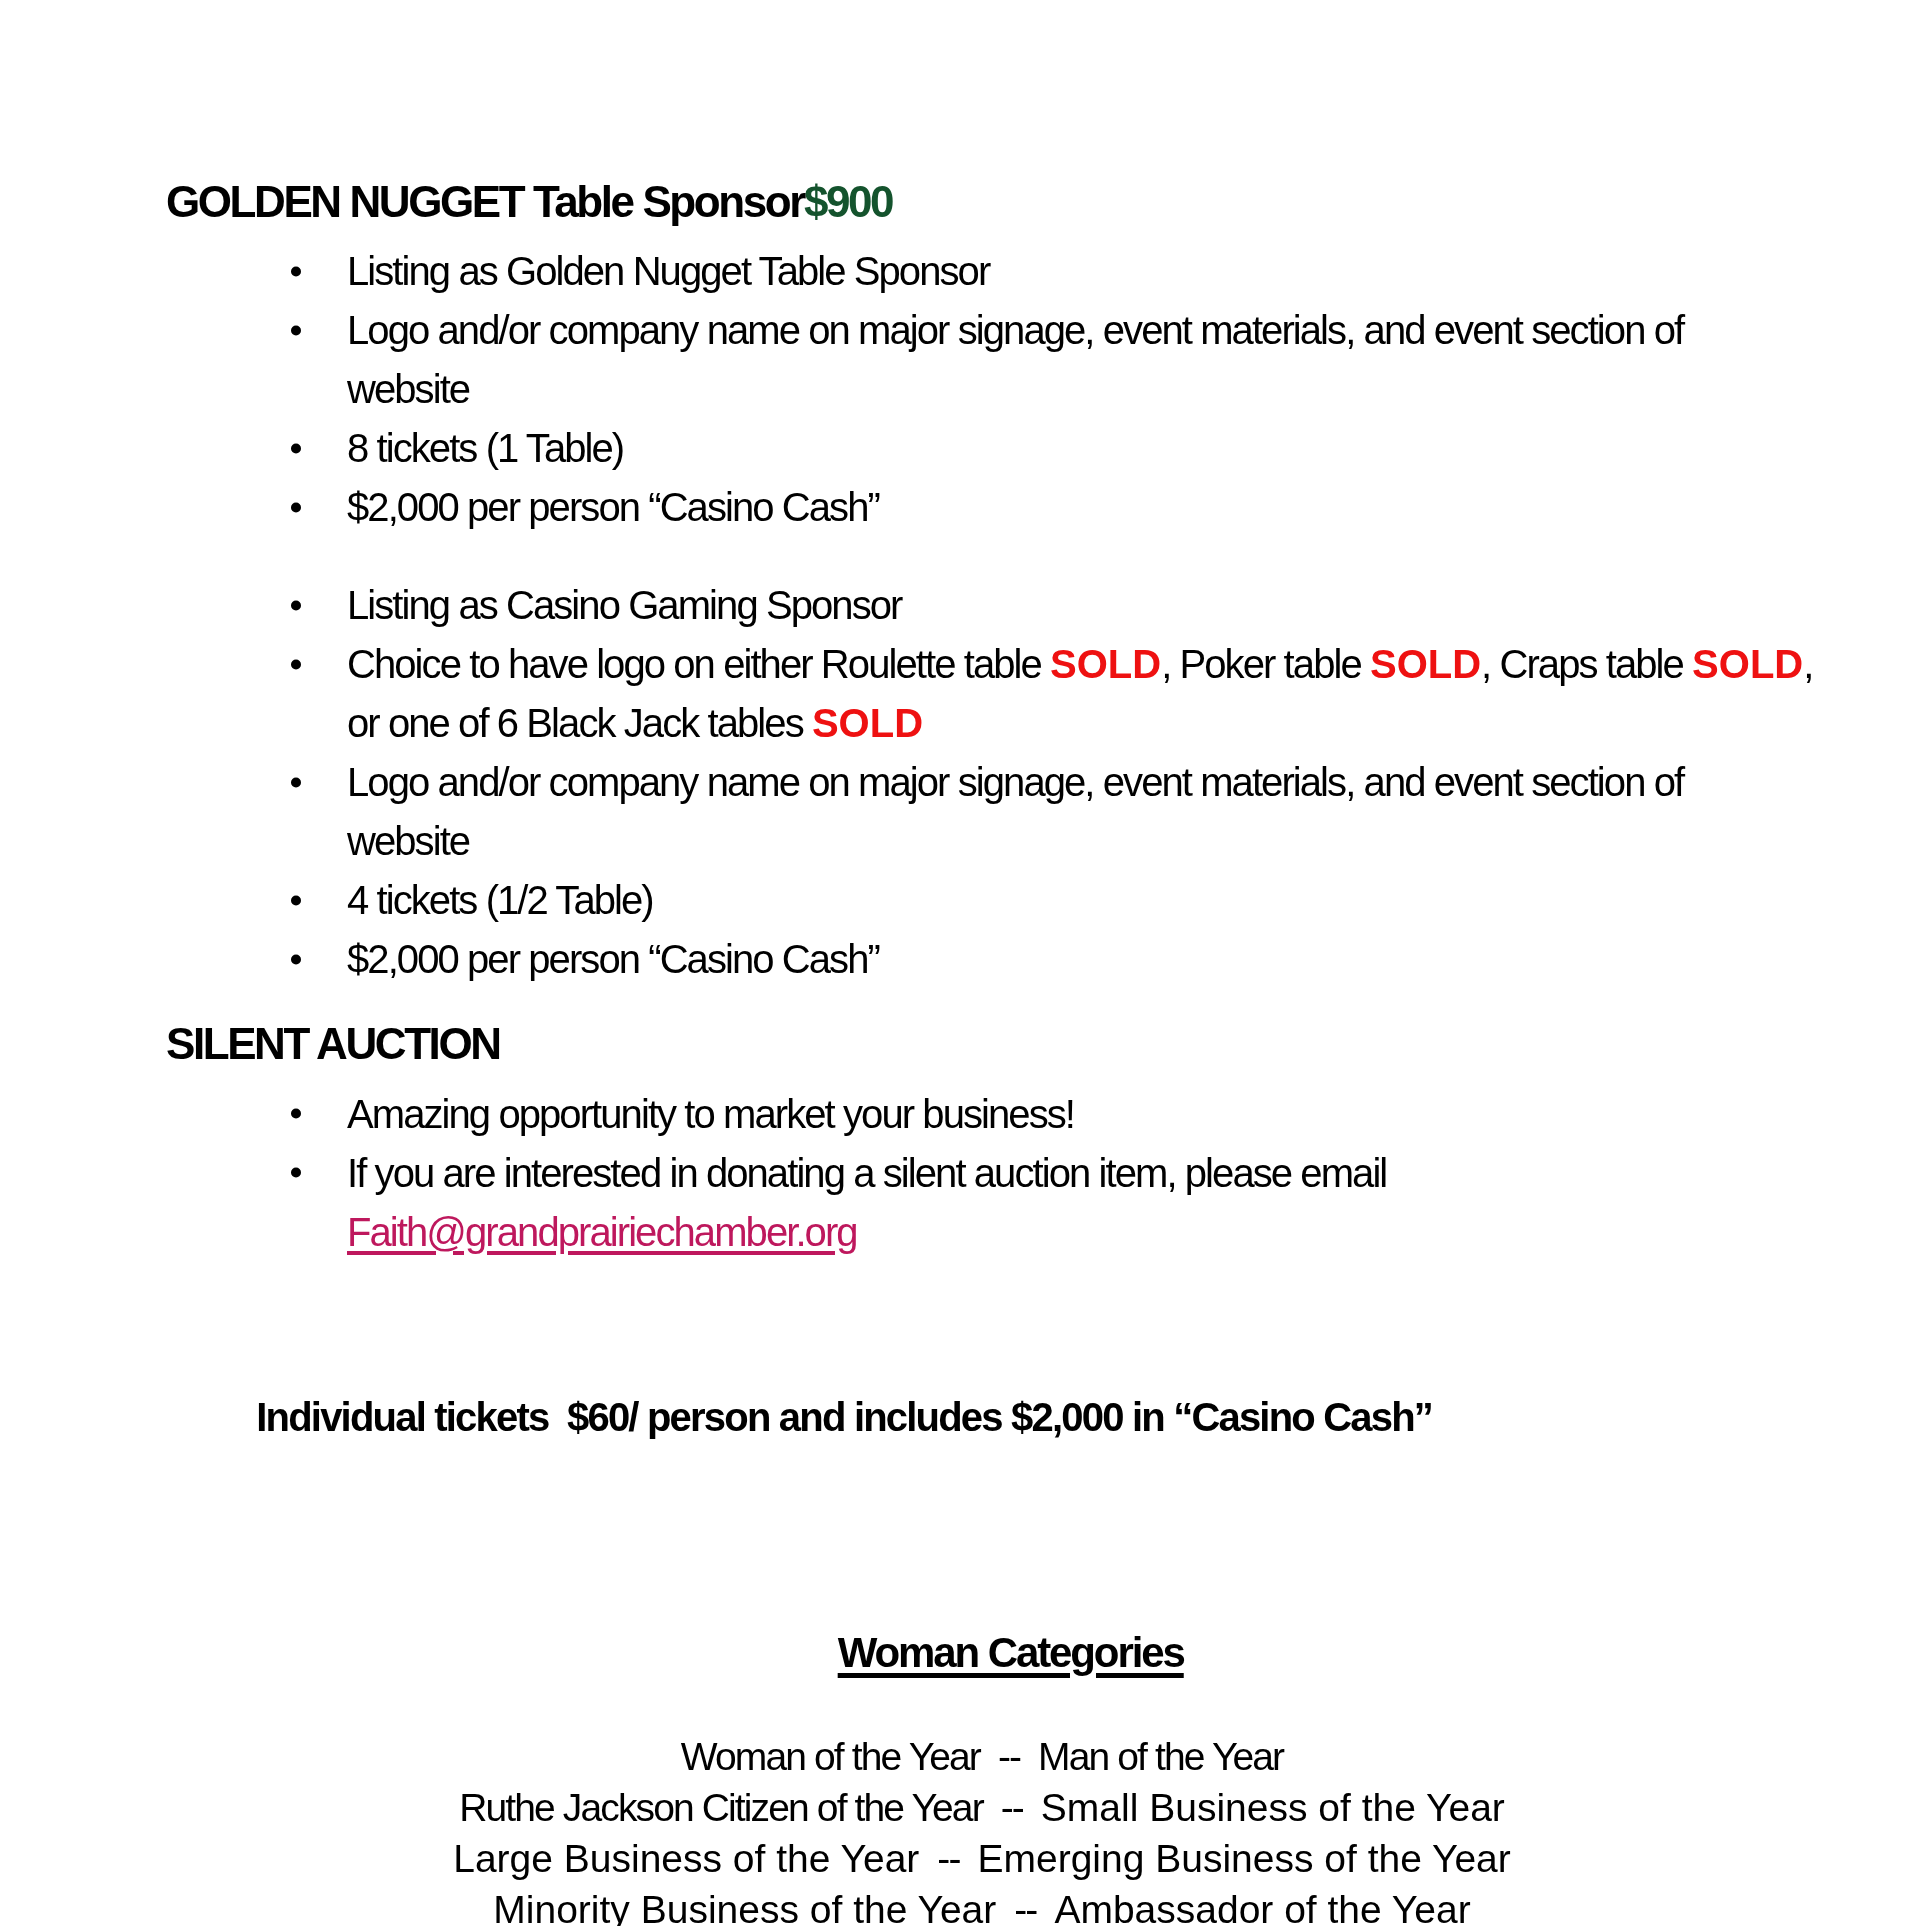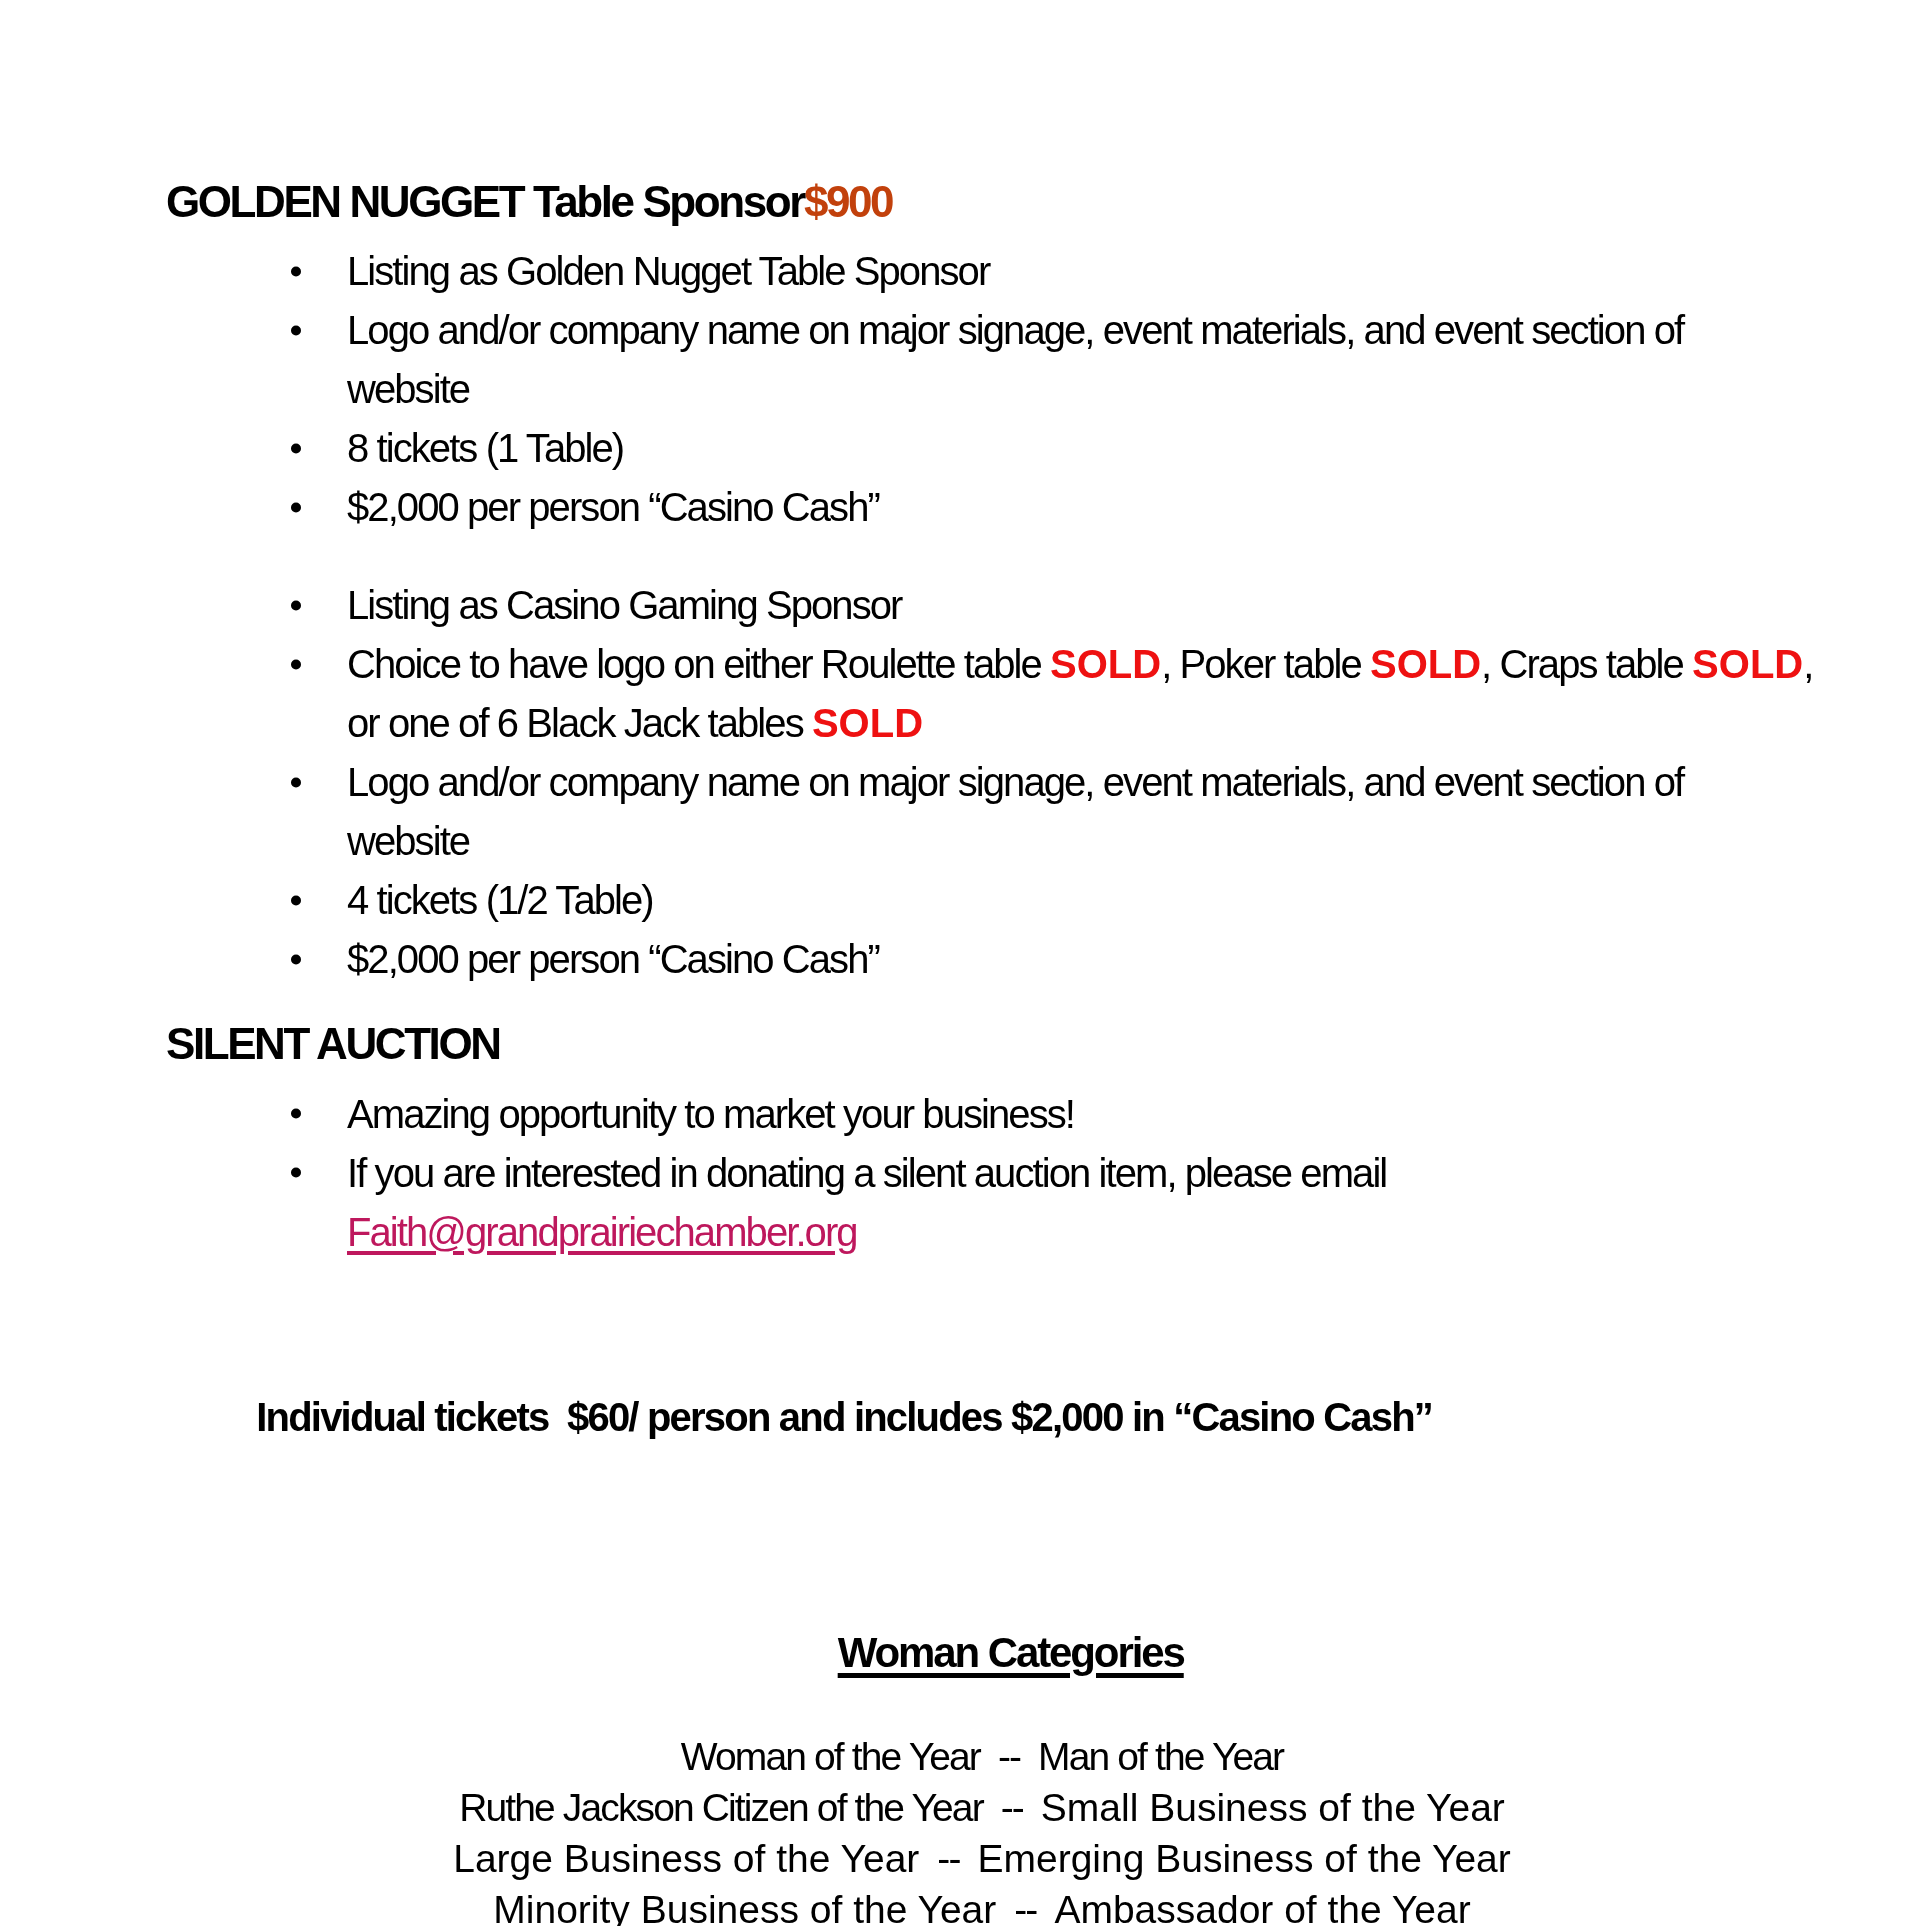--- a/index.html
+++ b/index.html
@@ -104,21 +104,21 @@
   }
   .arow .run.n { letter-spacing: -0.048em; }
   .arow .run.w { letter-spacing: 0; }
 </style>
 </head>
 <body>
 
 <div class="page">
   <div id="sections">
       <div class="section s1">
-        <div class="hline"><span class="htitle">GOLDEN NUGGET Table Sponsor</span><span class="hprice" style="color: #c2410c;">$900</span></div>
+        <div class="hline"><span class="htitle">GOLDEN NUGGET Table Sponsor</span><span class="hprice" style="color: #14532d;">$900</span></div>
         <div class="bline marker"><span class="run">Listing as Golden Nugget Table Sponsor</span></div>
         <div class="bline marker"><span class="run">Logo and/or company name on major signage, event materials, and event section of</span></div>
         <div class="bline"><span class="run">website</span></div>
         <div class="bline marker"><span class="run">8 tickets (1 Table)</span></div>
         <div class="bline marker"><span class="run">$2,000 per person “Casino Cash”</span></div>
       </div>
       <div class="section s2">
         <div class="bline marker"><span class="run">Listing as Casino Gaming Sponsor</span></div>
         <div class="bline marker"><span class="run">Choice to have logo on either Roulette table </span><span class="run sold" style="color: rgb(238, 17, 17);">SOLD</span><span class="run">, Poker table </span><span class="run sold" style="color: rgb(238, 17, 17);">SOLD</span><span class="run">, Craps table </span><span class="run sold" style="color: rgb(238, 17, 17);">SOLD</span><span class="run">,</span></div>
         <div class="bline"><span class="run">or one of 6 Black Jack tables </span><span class="run sold" style="color: rgb(238, 17, 17);">SOLD</span></div>

